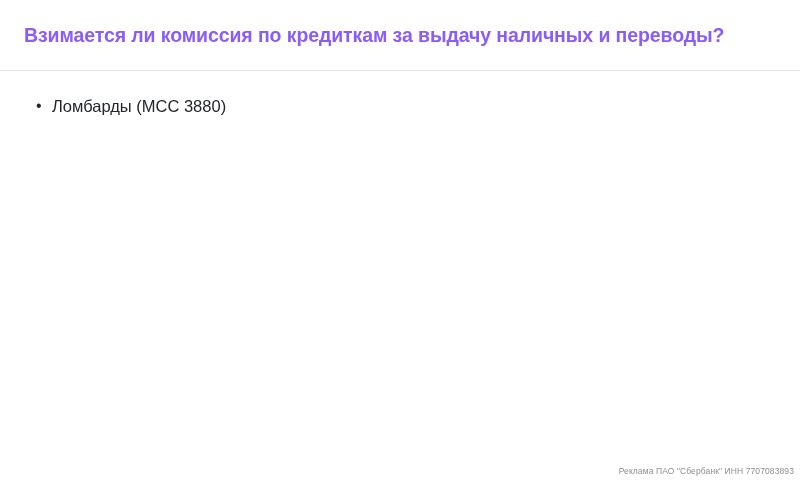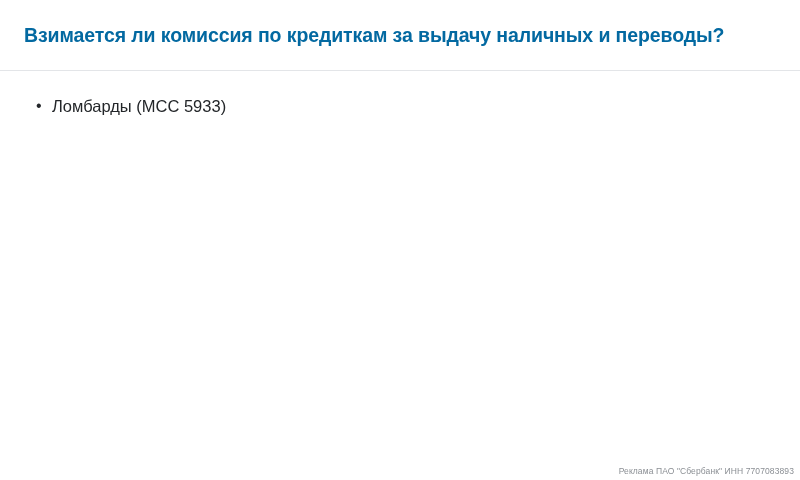--- a/index.html
+++ b/index.html
@@ -21,21 +21,21 @@
     box-sizing: border-box;
   }
   .header {
     padding: 22px 24px 20px 24px;
     box-sizing: border-box;
   }
   .header-title {
     font-size: 19.5px;
     font-weight: bold;
     line-height: 1.42;
-    color: #0369a1;
+    color: #8b5cf6;
     letter-spacing: -0.1px;
   }
   .divider {
     height: 1px;
     background: #e3e5e8;
     width: 100%;
   }
   .content {
     padding: 22px 24px 0 24px;
     box-sizing: border-box;
@@ -88,20 +88,20 @@
     <div class="header-title">Взимается ли комиссия по кредиткам за выдачу наличных и переводы?</div>
   </div>
 
   <div class="divider"></div>
 
   <div class="content">
 
 
 
     <ul class="bullet-list">
-      <li class="bullet-item">Ломбарды (МСС 5933)</li>
+      <li class="bullet-item">Ломбарды (МСС 3880)</li>
     </ul>
 
   </div>
 
   <div class="footer-note">Реклама ПАО "Сбербанк" ИНН 7707083893</div>
 
 </div>
 
 </body></html>

